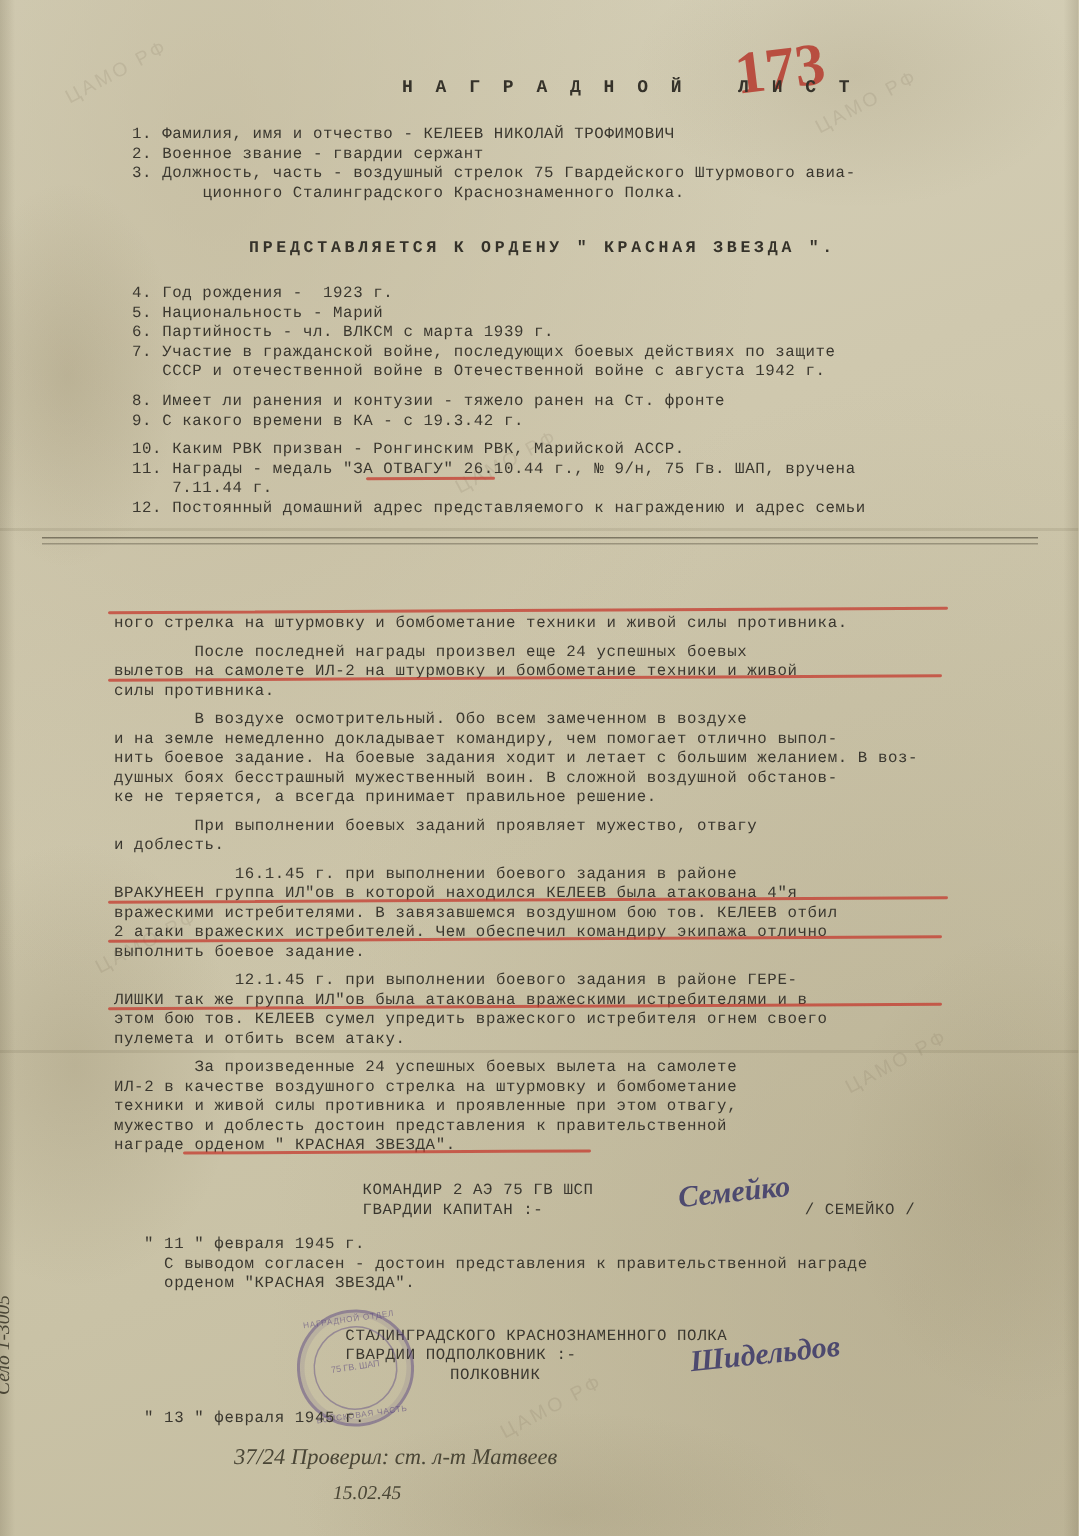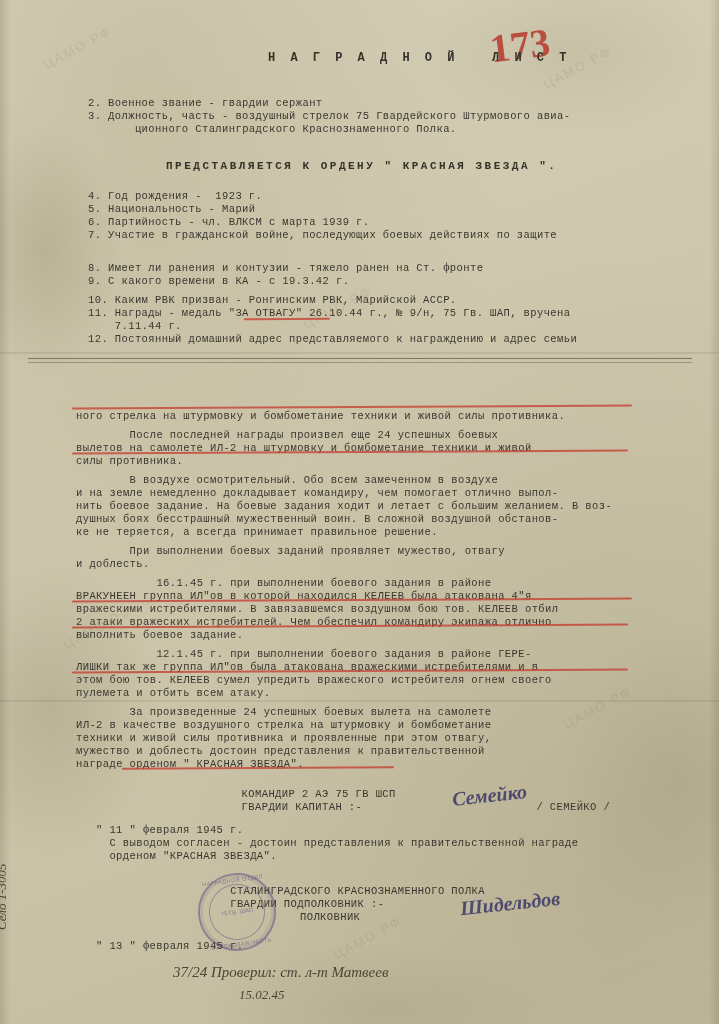--- a/index.html
+++ b/index.html
@@ -52,21 +52,21 @@
   .red-num{
     position:absolute;color:#b63a2e;font-family:"Liberation Serif", serif;
     font-size:40px;font-weight:bold;transform:rotate(-7deg);opacity:0.85;
   }
 
   
   .hand{
     position:absolute;color:#3b3a6b;
     font-family:"Liberation Serif", serif;font-style:italic;font-size:14px;
   }
-  .hand-pencil{color:#4a4636;margin-left:17px;}
+  .hand-pencil{color:#4a4636;}
   .sig{
     position:absolute;color:#3a3768;font-family:"Liberation Serif", serif;
     font-style:italic;font-weight:bold;font-size:20px;transform:rotate(-6deg);
     opacity:0.85;
   }
 
   
   .stamp{
     position:absolute;left:198px;top:873px;width:74px;height:74px;border-radius:50%;
     border:2px solid rgba(90,70,130,0.5);
@@ -117,30 +117,32 @@
   <div class="wm" style="left:540px;top:60px">ЦАМО РФ</div>
   <div class="wm" style="left:300px;top:300px">ЦАМО РФ</div>
   <div class="wm" style="left:60px;top:620px">ЦАМО РФ</div>
   <div class="wm" style="left:560px;top:700px">ЦАМО РФ</div>
   <div class="wm" style="left:330px;top:930px">ЦАМО РФ</div>
 
   <div class="red-num" style="left:490px;top:22px">173</div>
 
   <div class="typed t-title" style="left:268px;top:52px">Н А Г Р А Д Н О Й   Л И С Т</div>
 
+  <div class="typed" style="left:88px;top:84px;width:600px">1. Фамилия, имя и отчество - КЕЛЕЕВ НИКОЛАЙ ТРОФИМОВИЧ</div>
   <div class="typed" style="left:88px;top:97px;width:600px">2. Военное звание - гвардии сержант</div>
   <div class="typed" style="left:88px;top:110px;width:600px">3. Должность, часть - воздушный стрелок 75 Гвардейского Штурмового авиа-</div>
   <div class="typed" style="left:88px;top:123px;width:600px">       ционного Сталинградского Краснознаменного Полка.</div>
 
   <div class="typed t-sub" style="left:166px;top:160px">ПРЕДСТАВЛЯЕТСЯ К ОРДЕНУ " КРАСНАЯ ЗВЕЗДА ".</div>
 
   <div class="typed" style="left:88px;top:190px;width:620px">4. Год рождения -  1923 г.</div>
   <div class="typed" style="left:88px;top:203px;width:620px">5. Национальность - Марий</div>
   <div class="typed" style="left:88px;top:216px;width:620px">6. Партийность - чл. ВЛКСМ с марта 1939 г.</div>
   <div class="typed" style="left:88px;top:229px;width:620px">7. Участие в гражданской войне, последующих боевых действиях по защите</div>
+  <div class="typed" style="left:88px;top:242px;width:620px">   СССР и отечественной войне в Отечественной войне с августа 1942 г.</div>
   <div class="typed" style="left:88px;top:262px;width:620px">8. Имеет ли ранения и контузии - тяжело ранен на Ст. фронте</div>
   <div class="typed" style="left:88px;top:275px;width:620px">9. С какого времени в КА - с 19.3.42 г.</div>
   <div class="typed" style="left:88px;top:294px;width:620px">10. Каким РВК призван - Ронгинским РВК, Марийской АССР.</div>
   <div class="typed" style="left:88px;top:307px;width:620px">11. Награды - медаль "ЗА ОТВАГУ" 26.10.44 г., № 9/н, 75 Гв. ШАП, вручена</div>
   <div class="typed" style="left:88px;top:320px;width:620px">    7.11.44 г.</div>
   <div class="typed" style="left:88px;top:333px;width:620px">12. Постоянный домашний адрес представляемого к награждению и адрес семьи</div>
 
   <div class="red-u" style="left:244px;top:318px;width:86px"></div>
 
   <div class="rule" style="left:28px;top:358px;width:664px"></div>

